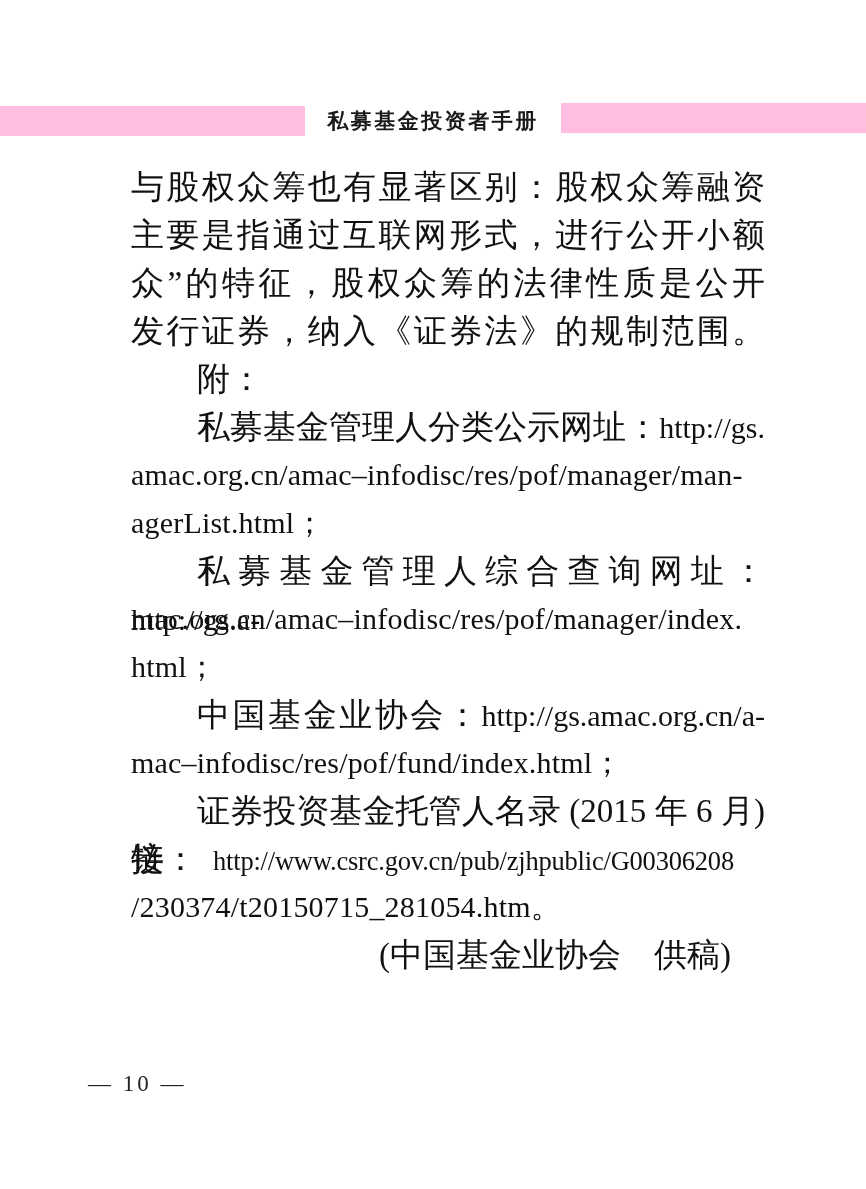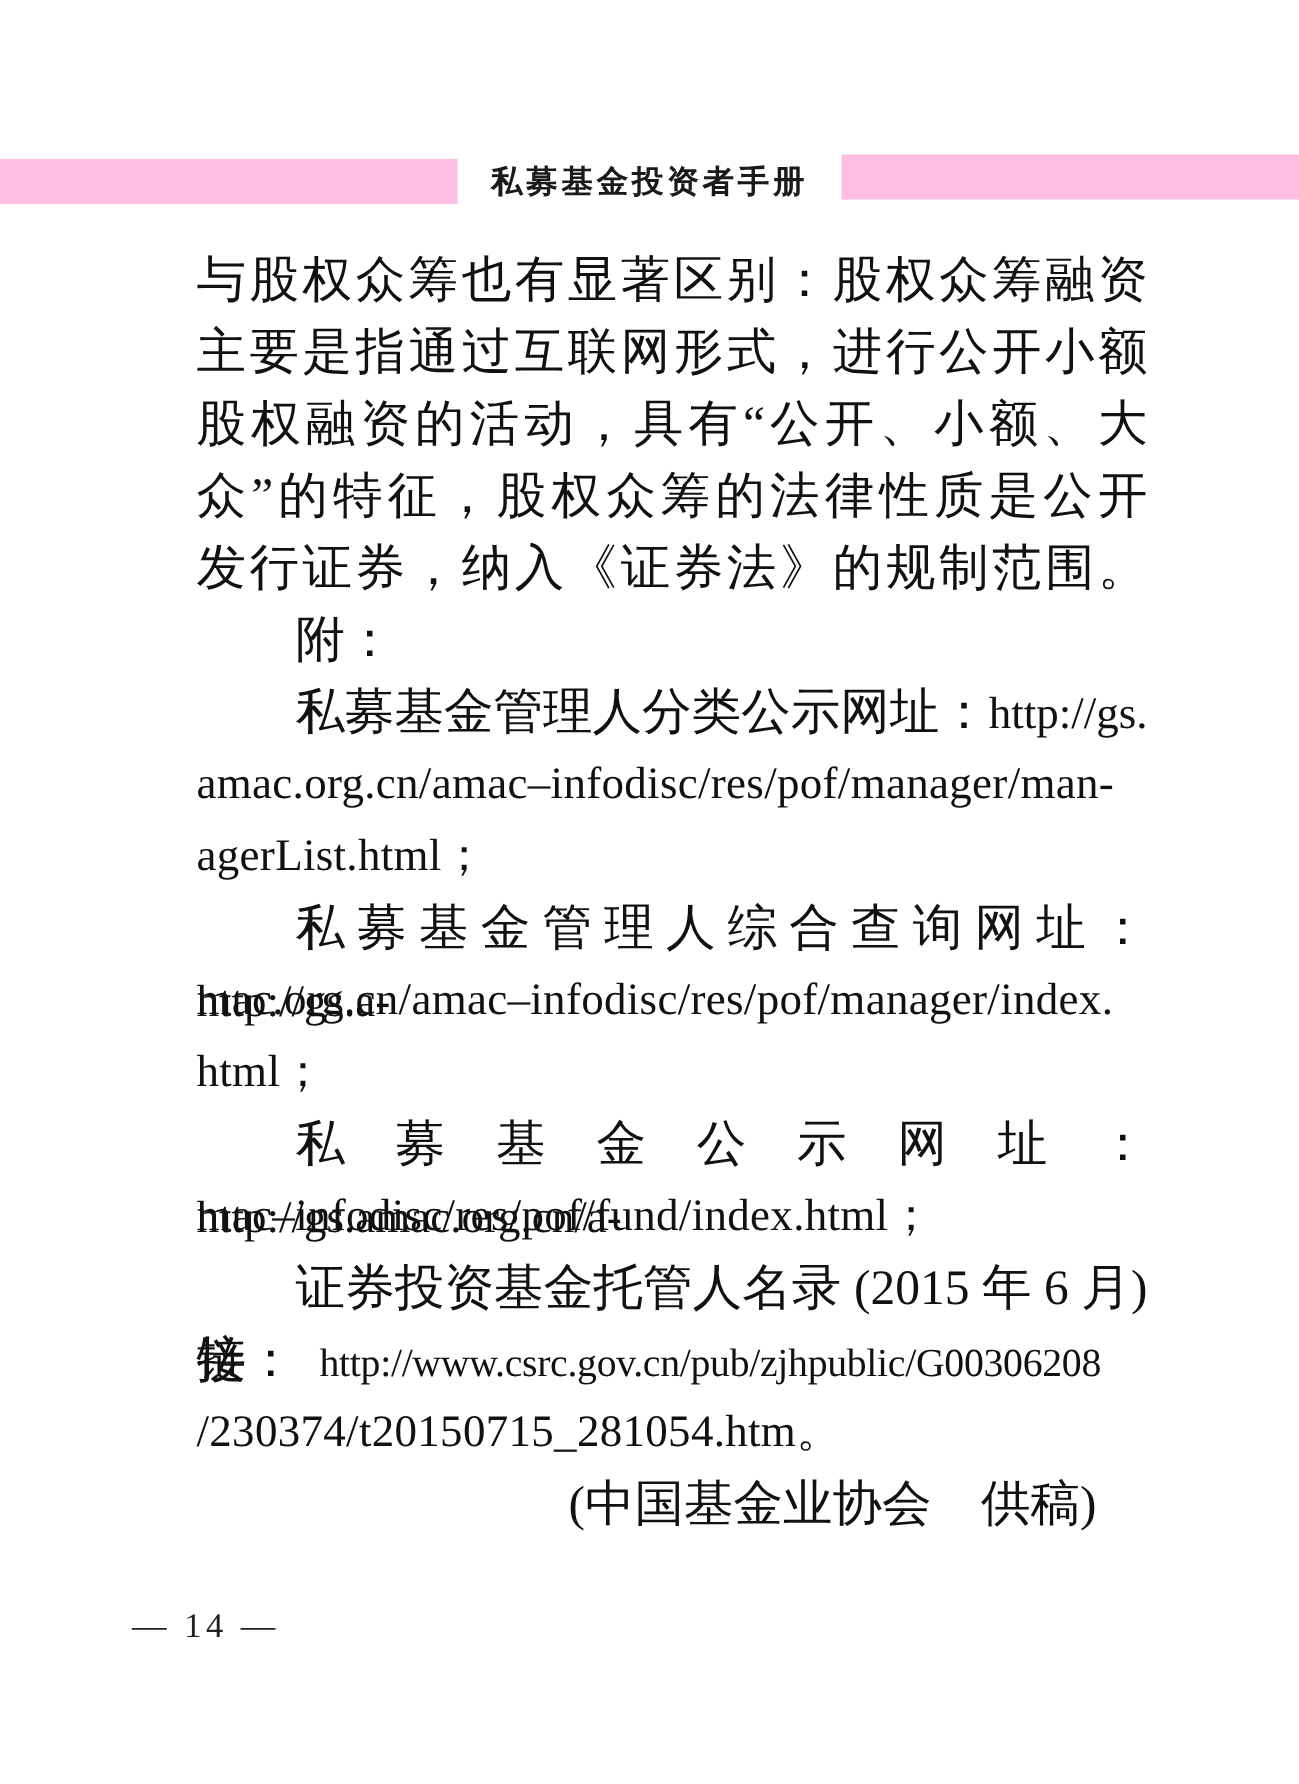--- a/index.html
+++ b/index.html
@@ -48,36 +48,35 @@
 
 <div class="header">
   <div class="band band-left"></div>
   <div class="header-title">私募基金投资者手册</div>
   <div class="band band-right"></div>
 </div>
 
 <div class="content">
   <div class="line j">与股权众筹也有显著区别：股权众筹融资</div>
   <div class="line j">主要是指通过互联网形式，进行公开小额</div>
-  <div class="line j">股权融资的活动，具有“公开、小额、大</div>
   <div class="line j">众”的特征，股权众筹的法律性质是公开</div>
   <div class="line j">发行证券，纳入《证券法》的规制范围。</div>
   <div class="line ind">附：</div>
 
   <div class="line j ind"><span>私募基金管理人分类公示网址：</span><span class="url-part">http://gs.</span></div>
   <div class="line latin">amac.org.cn/amac–infodisc/res/pof/manager/man-</div>
   <div class="line latin">agerList.html；</div>
 
   <div class="line j ind"><span>私募基金管理人综合查询网址：</span><span class="url-part">http://gs.a-</span></div>
   <div class="line latin">mac.org.cn/amac–infodisc/res/pof/manager/index.</div>
   <div class="line latin">html；</div>
 
-  <div class="line j ind"><span>私募基金公示网址：</span><span class="url-part">http://gs.amac.org.cn/a-</span></div>
+  <div class="line j ind"><span>中国基金业协会：</span><span class="url-part">http://gs.amac.org.cn/a-</span></div>
   <div class="line latin">mac–infodisc/res/pof/fund/index.html；</div>
 
   <div class="line j ind">证券投资基金托管人名录 (2015 年 6 月) 链</div>
   <div class="line"><span>接：</span><span class="url-small">http://www.csrc.gov.cn/pub/zjhpublic/G00306208</span></div>
   <div class="line latin">/230374/t20150715_281054.htm。</div>
 
   <div class="line right">(中国基金业协会　供稿)</div>
 </div>
 
-<div class="page-num">— 14 —</div>
+<div class="page-num">— 10 —</div>
 
 </body></html>

